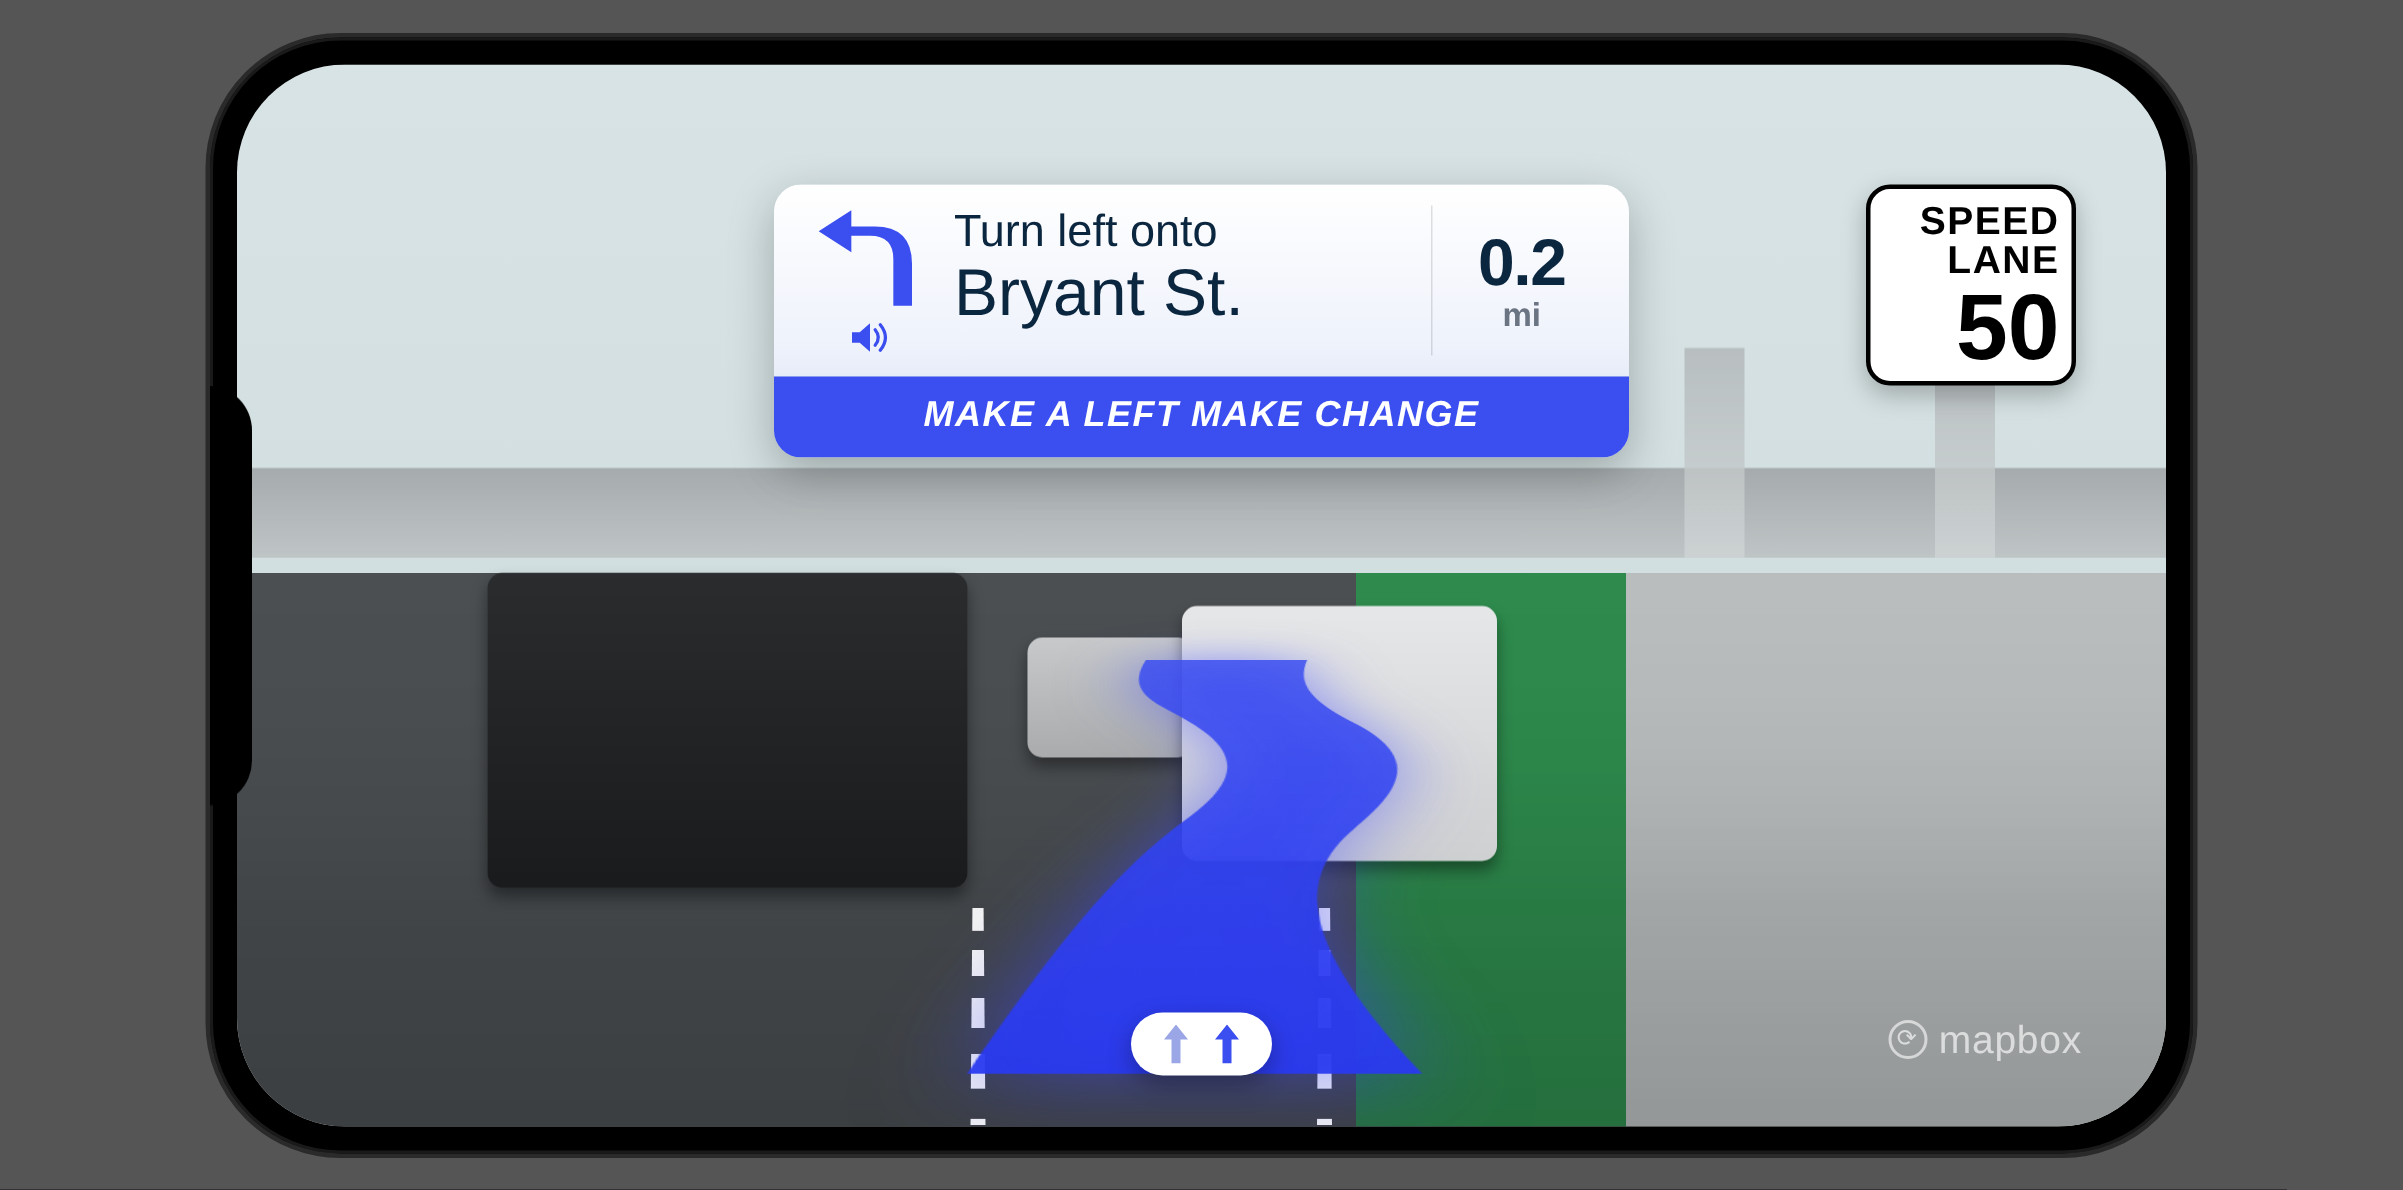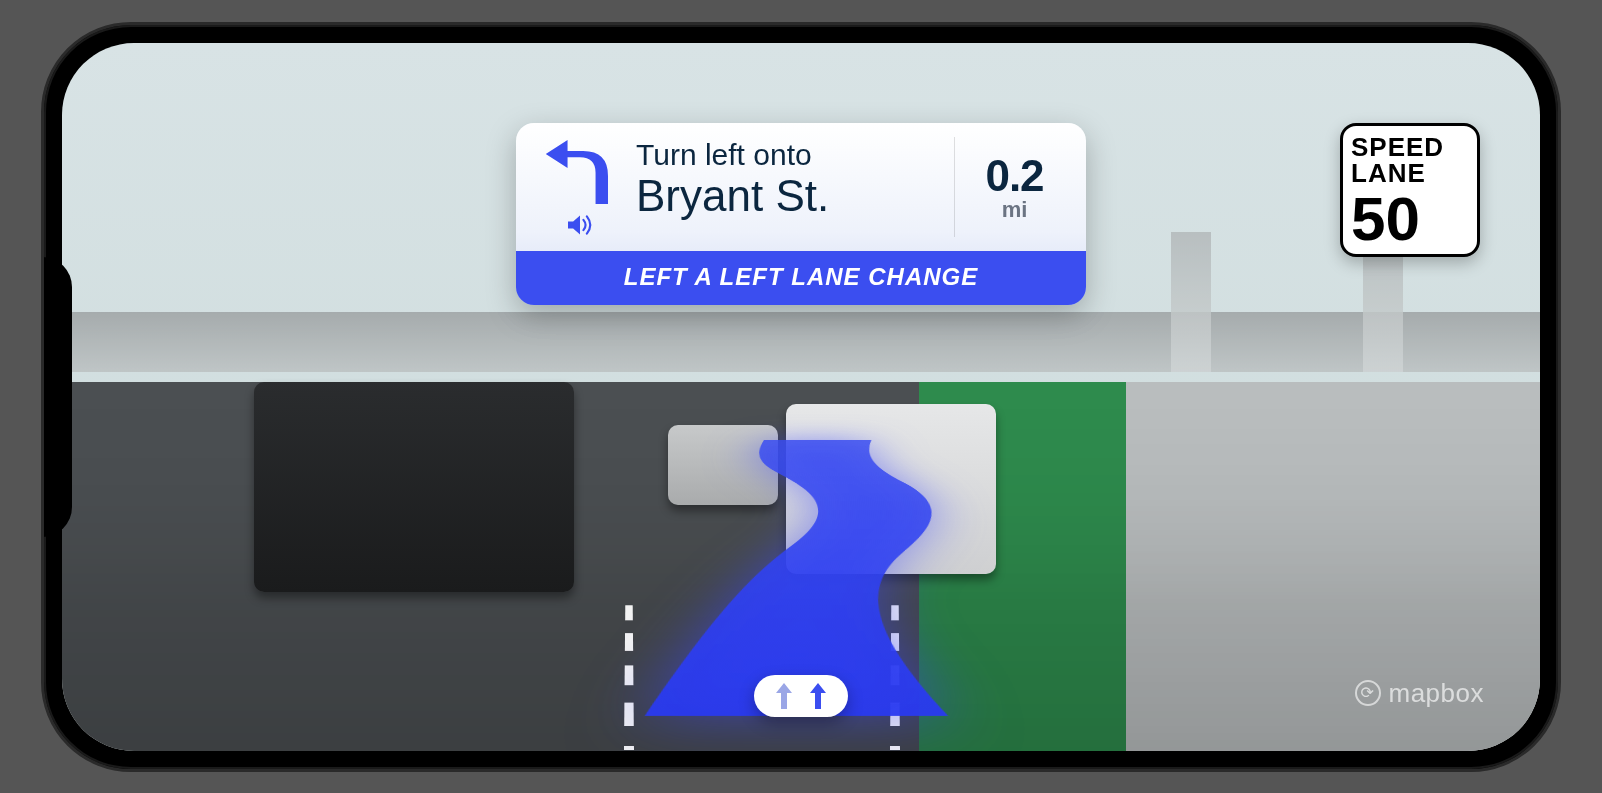--- a/index.html
+++ b/index.html
@@ -10,21 +10,21 @@
     display: flex;
     align-items: center;
     justify-content: center;
     width: 1602px;
     height: 793px;
   }
 
   
   .phone {
     position: relative;
-    width: 1520px;
+    width: 1328px;
     height: 750px;
     border-radius: 90px;
     background: #000;
     border: 3px solid #2a2a2a;
     box-shadow: 0 0 0 2px #1a1a1a inset;
     overflow: hidden;
     padding-left: 33px;
   }
   .phone-inner {
     position: absolute;
@@ -203,21 +203,21 @@
 
   
   .speed-sign {
     position: absolute;
     top: 80px;
     right: 60px;
     width: 140px;
     background: #fff;
     border: 3px solid #000;
     border-radius: 16px;
-    text-align: left;
+    text-align: right;
     padding: 8px 8px 4px;
     box-shadow: 0 6px 16px rgba(0,0,0,.25);
     z-index: 20;
   }
   .speed-label {
     font-family: "Arial Narrow", Arial, sans-serif;
     font-weight: 700;
     font-size: 26px;
     line-height: 1.0;
     letter-spacing: 1px;
@@ -315,21 +315,21 @@
         </div>
         <div class="text-col">
           <div class="instr-line">Turn left onto</div>
           <div class="street">Bryant St.</div>
         </div>
         <div class="dist-col">
           <div class="dist-val">0.2</div>
           <div class="dist-unit">mi</div>
         </div>
       </div>
-      <div class="card-bottom">LEFT A LEFT LANE CHANGE</div>
+      <div class="card-bottom">MAKE A LEFT MAKE CHANGE</div>
     </div>
 
     <div class="speed-sign">
       <div class="speed-label">
         <span>SPEED</span><br>
         <span>LANE</span>
       </div>
       <div class="speed-value">50</div>
     </div>
 

